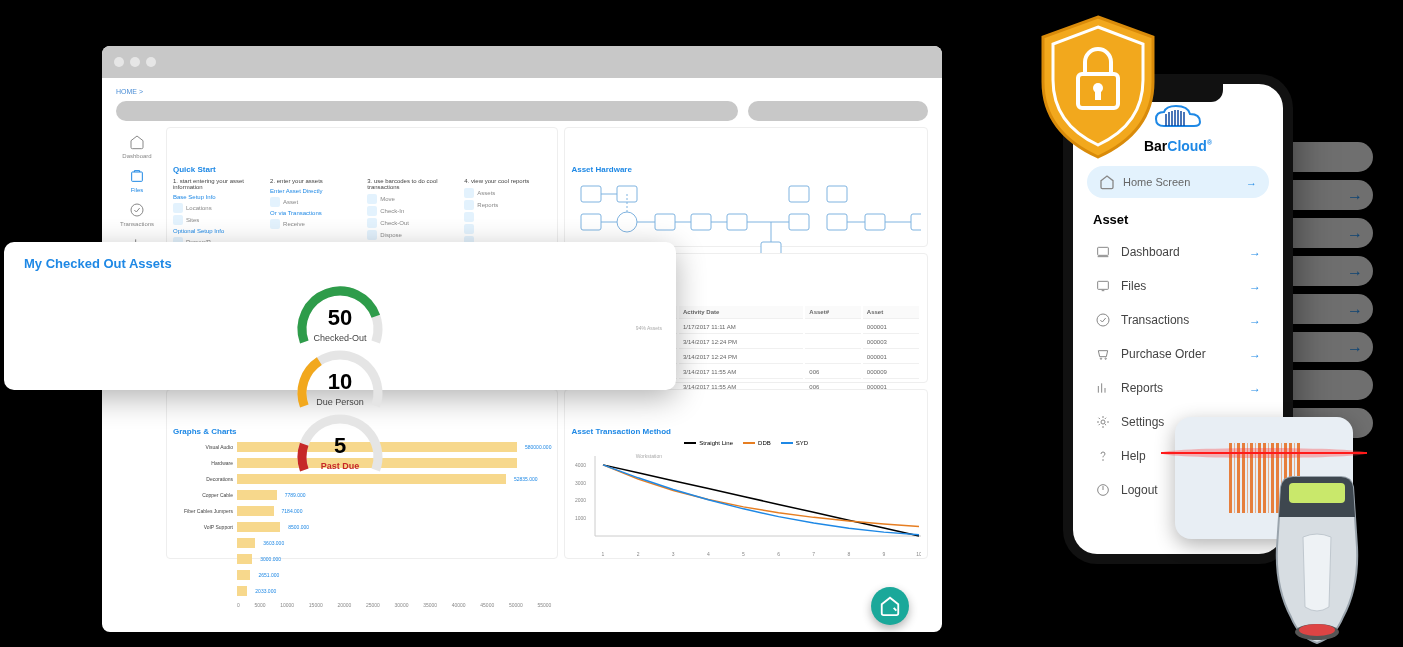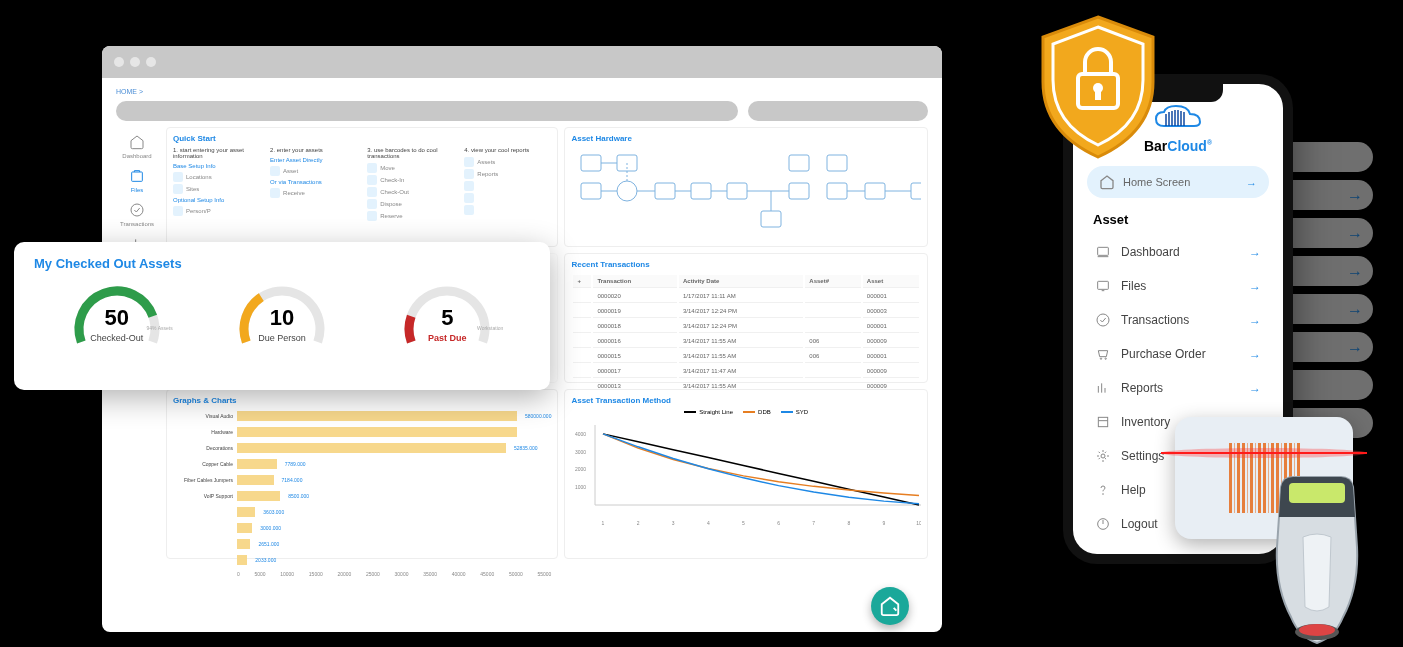--- a/index.html
+++ b/index.html
@@ -16,21 +16,21 @@
 .breadcrumb { font-size: 7px; color: #4b8ed6; margin-bottom: 6px; }
 
 .main-area { display: flex; gap: 8px; flex: 1; }
 .sidebar { width: 42px; display: flex; flex-direction: column; gap: 8px; align-items: center; padding-top: 6px; }
 .sidebar-item { display: flex; flex-direction: column; align-items: center; gap: 2px; font-size: 6px; color: #888; cursor: pointer; }
 .sidebar-icon { width: 18px; height: 18px; display: flex; align-items: center; justify-content: center; }
 .sidebar-item.active { color: #1e88e5; }
 
 .content { flex: 1; display: grid; grid-template-columns: 1fr 1fr; grid-template-rows: 120px 130px 170px; gap: 6px; }
 .panel { background: #fff; border: 1px solid #eee; border-radius: 4px; padding: 6px; font-size: 7px; }
-.panel-title { font-size: 8px; color: #1e88e5; font-weight: 600; margin-bottom: 4px; }
+.panel-title { font-size: 8px; color: #1e88e5; font-weight: 600; margin-bottom: 4px; margin-top: 31px; }
 
 
 .quickstart-cols { display: flex; gap: 10px; }
 .qs-col { flex: 1; font-size: 6px; color: #666; }
 .qs-col-head { color: #444; margin-bottom: 4px; }
 .qs-link { color: #1e88e5; margin: 3px 0; display: block; }
 .qs-item { display: flex; align-items: center; gap: 3px; margin: 2px 0; color: #888; }
 .qs-icon { width: 10px; height: 10px; background: #e3f2fd; border-radius: 2px; flex-shrink: 0; }
 
 
@@ -43,23 +43,23 @@
 .bar-row { display: flex; align-items: center; height: 14px; gap: 4px; margin-bottom: 2px; }
 .bar-label { width: 60px; font-size: 5px; text-align: right; color: #444; }
 .bar-fill { height: 10px; background: #f7d88c; }
 .bar-value { font-size: 5px; color: #1e88e5; margin-left: 4px; }
 .bar-axis { display: flex; justify-content: space-between; font-size: 5px; color: #888; margin-top: 4px; padding-left: 64px; }
 .line-legend { display: flex; gap: 10px; font-size: 6px; justify-content: center; margin-bottom: 4px; }
 .legend-item { display: flex; align-items: center; gap: 3px; }
 .legend-swatch { width: 12px; height: 2px; }
 
 
-.gauge-card { position: absolute; top: 242px; left: 14px; width: 536px; height: 148px; background: #fff; border-radius: 10px; box-shadow: 0 8px 30px rgba(0,0,0,0.3); padding: 14px 20px; }
+.gauge-card { position: absolute; top: 242px; left: 4px; width: 672px; height: 148px; background: #fff; border-radius: 10px; box-shadow: 0 8px 30px rgba(0,0,0,0.3); padding: 14px 20px; }
 .gauge-title { color: #1e88e5; font-size: 13px; font-weight: 600; margin-bottom: 8px; }
-.gauges { display: flex; justify-content: space-around; }
+.gauges { display: flex; justify-content: space-around; flex-direction: column; }
 .gauge { display: flex; flex-direction: column; align-items: center; position: relative; }
 .gauge-svg { width: 100px; height: 70px; }
 .gauge-num { font-size: 22px; font-weight: 700; position: absolute; top: 26px; }
 .gauge-label { font-size: 9px; color: #444; margin-top: -16px; }
 .gauge-label.past { color: #c62828; font-weight: 600; }
 .gauge-sub { position: absolute; font-size: 5px; color: #aaa; right: -6px; bottom: 12px; }
 
 
 .phone-wrapper { position: absolute; top: 60px; right: 92px; width: 248px; height: 520px; }
 .phone-body { width: 230px; height: 490px; background: #111; border-radius: 34px; padding: 10px; position: absolute; top: 14px; left: 0; box-shadow: 0 10px 40px rgba(0,0,0,0.5); }
@@ -537,30 +537,20 @@
               <svg width="16" height="16" viewBox="0 0 24 24" fill="none" stroke="#888" stroke-width="1.5">
                 <path d="M5 19V9m5 10V5m5 14v-7"></path>
               </svg>
             </span>
     <span>Reports</span>
     <span class="arrow">→</span>
   </li>
           <li class="phone-menu-item">
     <span class="pm-icon">
               <svg width="16" height="16" viewBox="0 0 24 24" fill="none" stroke="#888" stroke-width="1.5">
-                <rect x="5" y="5" width="14" height="14"></rect>
-                <line x1="5" y1="10" x2="19" y2="10"></line>
-              </svg>
-            </span>
-    <span>Inventory</span>
-    <span class="arrow">→</span>
-  </li>
-          <li class="phone-menu-item">
-    <span class="pm-icon">
-              <svg width="16" height="16" viewBox="0 0 24 24" fill="none" stroke="#888" stroke-width="1.5">
                 <circle cx="12" cy="12" r="3"></circle>
                 <path d="M12 3v3m0 12v3m9-9h-3M6 12H3m13.6-6.4l-2 2m-7.2 7.2l-2 2m0-11.2l2 2m7.2 7.2l2 2"></path>
               </svg>
             </span>
     <span>Settings</span>
     <span class="arrow">→</span>
   </li>
           <li class="phone-menu-item">
     <span class="pm-icon">
               <svg width="16" height="16" viewBox="0 0 24 24" fill="none" stroke="#888" stroke-width="1.5">

